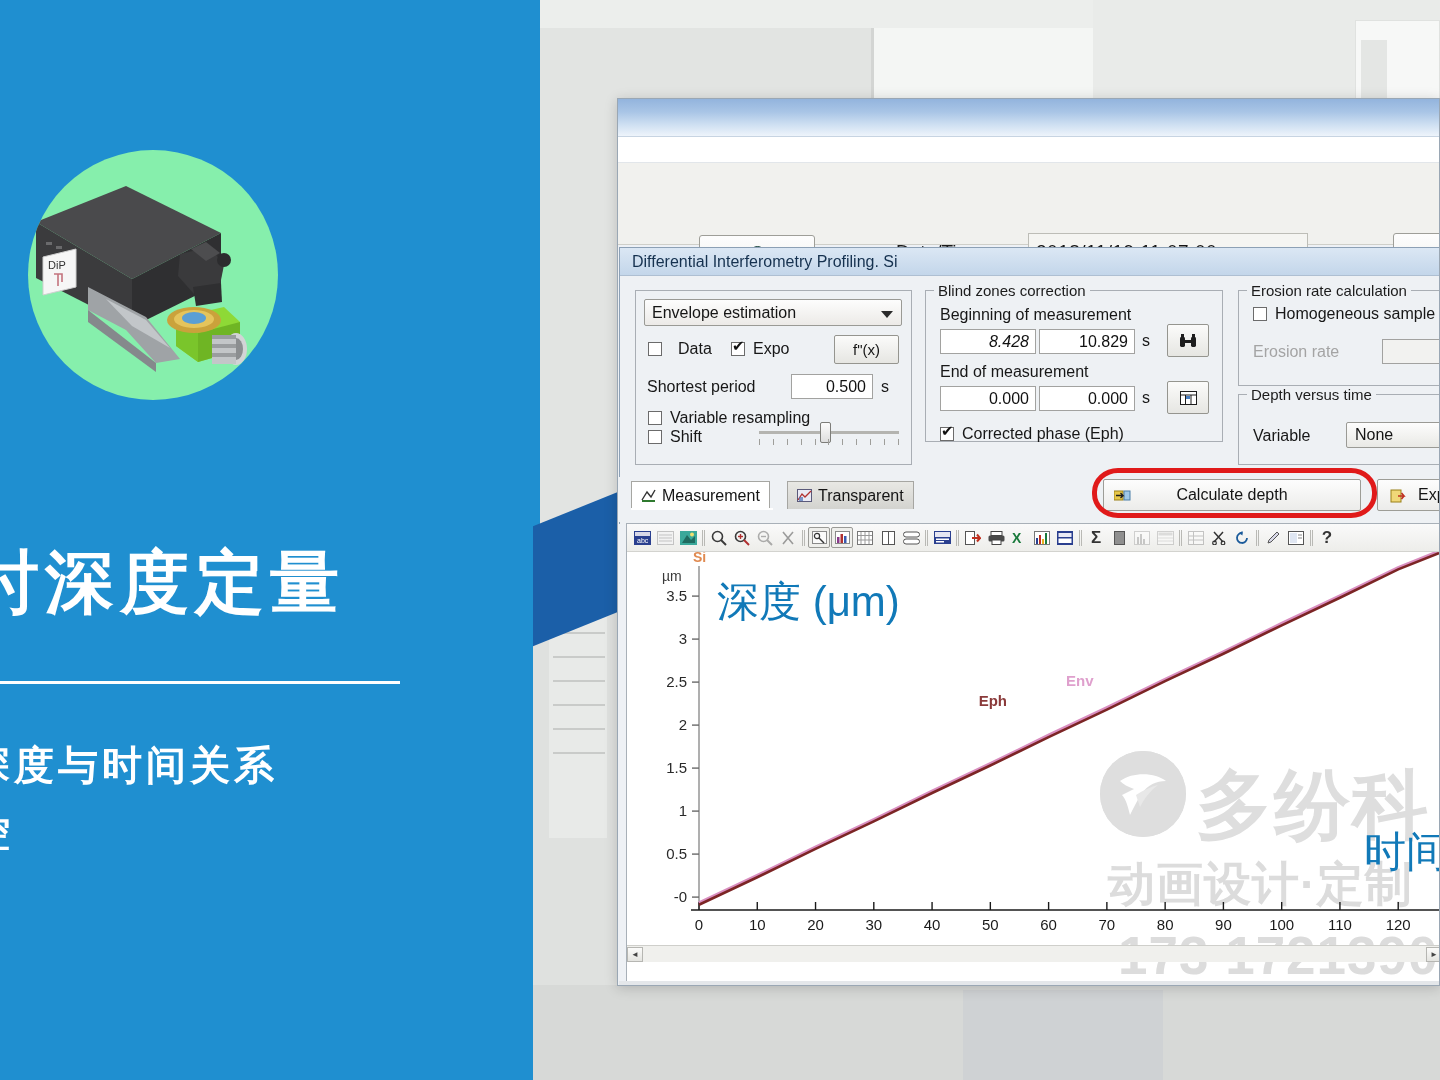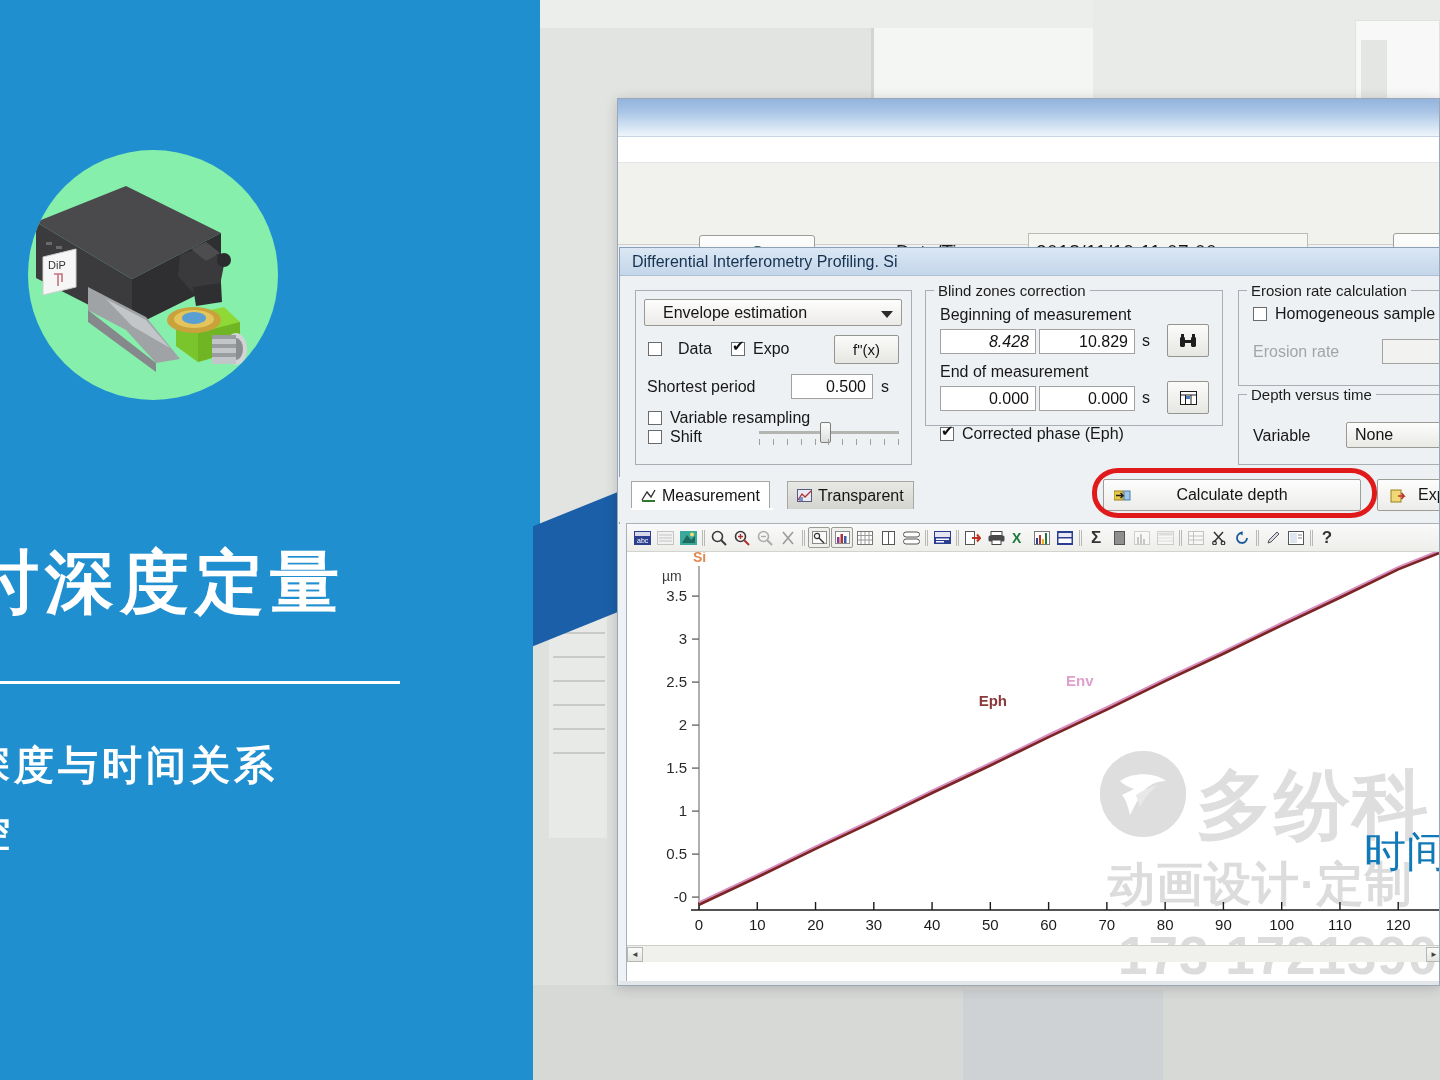--- a/index.html
+++ b/index.html
@@ -127,21 +127,21 @@
     position: absolute; top: -9px; left: 8px; padding: 0 4px;
     background: #eef1f4; font-size: 15px; color: #1b1b1b; white-space: nowrap;
   }
 
   
   #gb-envelope { left: 15px; top: 14px; width: 277px; height: 175px; }
   #combo-envelope {
     position: absolute; left: 8px; top: 8px; width: 258px; height: 27px;
     background: linear-gradient(to bottom,#fdfdfd,#eceae7);
     border: 1px solid #9a9a95; border-radius: 2px;
-    display: flex; align-items: center; padding-left: 18px; font-size: 16px; color: #151515;
+    display: flex; align-items: center; padding-left: 7px; font-size: 16px; color: #151515;
   }
   #combo-arrow {
     position: absolute; right: 8px; top: 11px;
     width: 0; height: 0; border-left: 6px solid transparent; border-right: 6px solid transparent;
     border-top: 7px solid #2b2b2b;
   }
   .chk {
     position: absolute; width: 14px; height: 14px;
     background: #ffffff; border: 1px solid #6b6b6b;
   }
@@ -169,21 +169,21 @@
     position: absolute; left: 184px; top: 131px; width: 11px; height: 21px;
     background: linear-gradient(to bottom,#fcfcfc,#dedede); border: 1px solid #7d7d79; border-radius: 2px;
   }
   #slider-ticks {
     position: absolute; left: 123px; top: 148px; width: 140px; height: 7px;
     display: flex; justify-content: space-between;
   }
   #slider-ticks i { display: block; width: 1px; height: 6px; background: #9e9e9a; }
 
   
-  #gb-blind { left: 305px; top: 14px; width: 298px; height: 136px; }
+  #gb-blind { left: 305px; top: 14px; width: 298px; height: 152px; }
 
   
   #gb-erosion { left: 618px; top: 14px; width: 230px; height: 96px; }
   #gb-depthtime { left: 618px; top: 118px; width: 230px; height: 71px; }
   #combo-smoothing {
     position: absolute; left: 107px; top: 27px; width: 115px; height: 26px;
     background: linear-gradient(to bottom,#fdfdfd,#e9e9e5);
     border: 1px solid #9a9a95; border-radius: 2px;
     display: flex; align-items: center; padding-left: 8px; font-size: 16px; color: #141414;
   }
@@ -811,20 +811,21 @@
 
         <text x="35" y="29" font-size="14" fill="#3a3a3a" font-family="'Liberation Sans',sans-serif">µm</text>
 
         <polyline id="series-env" fill="none" stroke-width="3.4" points="72.0,351.1 130.3,323.6 188.5,295.2 246.8,267.7 305.1,239.3 363.3,211.8 421.6,183.4 479.9,155.9 538.1,127.5 596.4,100.0 654.7,71.6 712.9,44.1 771.2,15.7 812.0,-0.6" stroke="#d98ec0"></polyline>
         <polyline id="series-eph" fill="none" stroke-width="2.6" points="72.0,352.8 130.3,325.3 188.5,296.9 246.8,269.4 305.1,241.0 363.3,213.5 421.6,185.1 479.9,157.6 538.1,129.2 596.4,101.7 654.7,73.3 712.9,45.8 771.2,17.4 812.0,1.1" stroke="#7c2525"></polyline>
 
         <text id="ann-env" font-size="15" font-weight="bold" font-family="'Liberation Sans',sans-serif" x="439.0866141732283" y="134.4" fill="#dfa0cd">Env</text>
         <text id="ann-eph" font-size="15" font-weight="bold" font-family="'Liberation Sans',sans-serif" x="351.68503937007875" y="154.17999999999998" fill="#8a3a3a">Eph</text>
       </svg>
 
+      <div id="depth-label">深度 (μm)</div>
       <div id="time-label">时间</div>
 
       <div id="hscroll">
         <div class="scrollarrow">◄</div>
         <div style="flex:1"></div>
         <div class="scrollarrow">►</div>
       </div>
     </div>
   </div>
 

